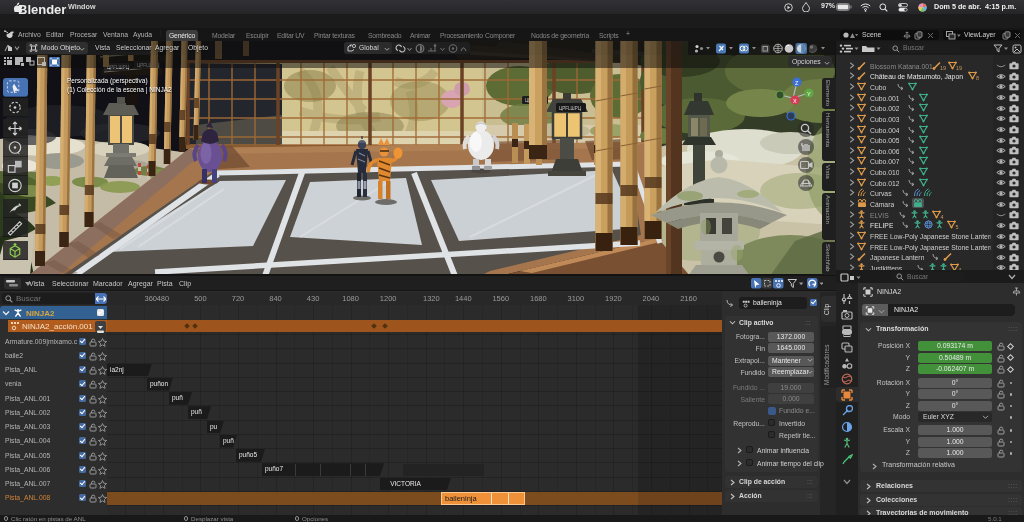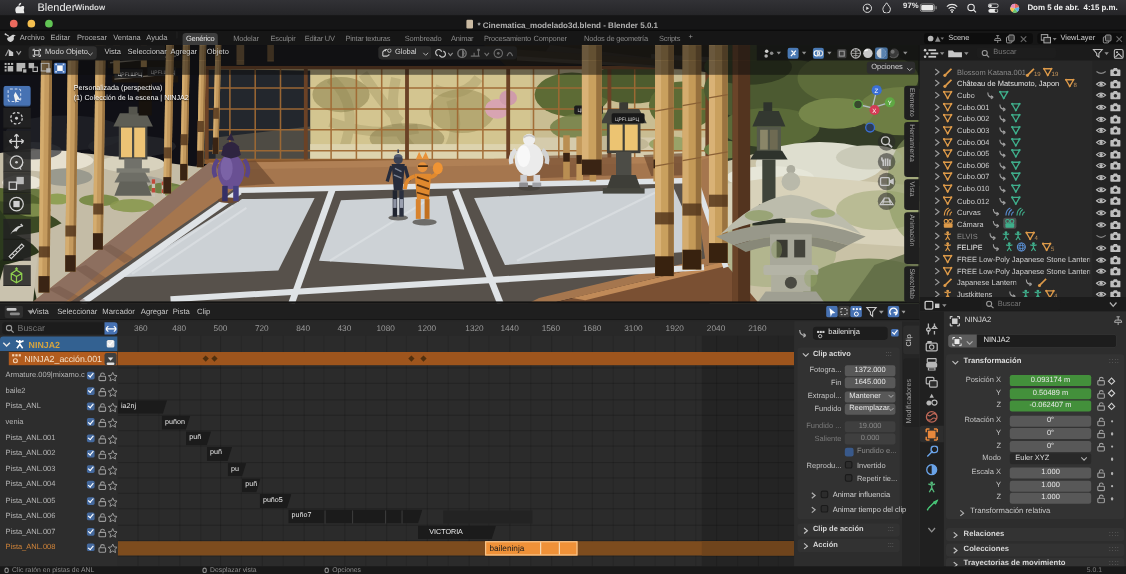--- a/index.html
+++ b/index.html
@@ -40,21 +40,21 @@
 .vtab{left:822px;width:14px;background:#1f1f1f;border-radius:3px 0 0 3px;overflow:hidden;}
 .vtab span{position:absolute;left:10px;top:2px;font-size:6.2px;color:#a8a8a8;transform:rotate(90deg);transform-origin:0 0;white-space:nowrap;}
 </style></head>
 <body>
 <div id="app">
 
   <div id="macbar" class="abs">
     <svg class="itm" style="left:13px;top:2px;" width="9" height="10" viewBox="0 0 18 20">
         <path d="M12.5 1 c0.2 1.4 -0.4 2.8 -1.2 3.8 c-0.9 1 -2.3 1.8 -3.6 1.7 c-0.2 -1.3 0.4 -2.7 1.2 -3.6 C9.8 1.9 11.3 1.1 12.5 1 z M15.8 7.1 c-1.9 -0.1 -3.5 1.1 -4.4 1.1 c-0.9 0 -2.3 -1 -3.8 -1 C5.7 7.2 3.8 8.3 2.8 10 c-2 3.5 -0.5 8.7 1.4 11.5 c1 1.4 2.1 2.9 3.6 2.9 c1.4 -0.1 2 -0.9 3.7 -0.9 c1.7 0 2.2 0.9 3.7 0.9 c1.5 0 2.5 -1.4 3.4 -2.8 c1.1 -1.6 1.5 -3.1 1.5 -3.2 c0 -0.1 -2.9 -1.1 -2.9 -4.4 c0 -2.8 2.3 -4.1 2.4 -4.2 C18.3 7.9 16.4 7.2 15.8 7.1 z" fill="#e8e8e8"></path>
       </svg>
-    <div class="itm" style="left:34px;font-weight:normal;font-size:10px;">Blender</div>
+    <div class="itm" style="left:18px;font-weight:bold;font-size:13px;">Blender</div>
     <div class="itm" style="left:68px;font-weight:bold;font-size:7.2px;color:#d8d8d8;">Window</div>
     <svg class="itm" style="left:784px;top:2.5px;" width="9" height="9" viewBox="0 0 9 9">
         <circle cx="4.5" cy="4.5" r="3.8" fill="none" stroke="#e0e0e0" stroke-width="0.9"></circle>
         <path d="M3.5 2.8 l2.6 1.7 l-2.6 1.7 z" fill="#e0e0e0"></path>
       </svg>
     <svg class="itm" style="left:802px;top:2px;" width="8" height="10" viewBox="0 0 8 10">
         <path d="M4 0.5 C5.5 3 7.5 4.5 7.5 6.5 A3.5 3.5 0 0 1 0.5 6.5 C0.5 4.5 2.5 3 4 0.5 z" fill="none" stroke="#e0e0e0" stroke-width="0.9"></path>
       </svg>
     <div class="itm" style="left:821px;font-weight:bold;color:#e8e8e8;">97%</div>
     <svg class="itm" style="left:836px;top:3px;" width="16" height="8" viewBox="0 0 16 8">
@@ -81,27 +81,20 @@
         <path d="M4.5 0.5 a4 4 0 0 1 3.9 3.1 l-3.9 0.9 z" fill="#e86a5e"></path>
         <path d="M8.4 3.6 a4 4 0 0 1 -1.5 4.2 l-2.4 -3.3 z" fill="#5ab0e8"></path>
         <path d="M6.9 7.8 a4 4 0 0 1 -4.6 0.1 l2.2 -3.4 z" fill="#6ac46a"></path>
         <path d="M2.3 7.9 a4 4 0 0 1 -1.6 -4.4 l3.8 1 z" fill="#f5c04f"></path>
         <path d="M0.7 3.5 a4 4 0 0 1 3.8 -3 l0 4 z" fill="#e88ab8"></path>
       </svg>
     <div class="itm" style="left:934px;font-weight:bold;font-size:7.2px;color:#f0f0f0;">Dom 5 de abr.</div>
     <div class="itm" style="left:985px;font-weight:bold;font-size:7.2px;color:#f0f0f0;">4:15 p.m.</div>
   </div>
 
-  <div id="titlebar" class="abs">
-    <div class="tl" style="left:9px;background:#ec6a5e;"></div>
-    <div class="tl" style="left:25px;background:#f5bf4f;"></div>
-    <div class="tl" style="left:41px;background:#61c454;"></div>
-    <div class="abs" style="left:424px;top:3.5px;width:6px;height:8px;background:#cabaa2;border-radius:1px;"></div>
-    <div class="abs" style="left:434px;top:3.5px;font-size:7.3px;font-weight:bold;color:#b2b2b2;">* Cinematica_modelado3d.blend - Blender 5.0.1</div>
-  </div>
 
   <div id="topbar" class="abs">
     <svg class="m" style="left:4px;top:2px;" width="11" height="9" viewBox="0 0 22 18">
         <path d="M11 6 C13 3 17 2 21 4 C18 5 17 7 17 8 A6.2 6.2 0 1 1 5 9 z" fill="#cfcfcf"></path>
         <circle cx="1.8" cy="2.2" r="1.8" fill="#cfcfcf"></circle>
         <path d="M2 2 L8 6" stroke="#cfcfcf" stroke-width="2"></path>
       </svg>
     <div class="m" style="left:18px;top:2.5px;">Archivo</div>
     <div class="m" style="left:46px;top:2.5px;">Editar</div>
     <div class="m" style="left:70px;top:2.5px;">Procesar</div>
@@ -1757,21 +1750,21 @@
     <svg class="abs" style="left:5px;top:19px;" width="8" height="8" viewBox="0 0 8 8">
         <circle cx="3.2" cy="3.2" r="2.4" fill="none" stroke="#9a9a9a" stroke-width="1"></circle>
         <line x1="5" y1="5" x2="7.4" y2="7.4" stroke="#9a9a9a" stroke-width="1.1"></line>
       </svg>
     <div class="abs" style="left:16px;top:18px;font-size:8px;color:#777;">Buscar</div>
     <div class="abs" style="left:95px;top:17px;width:12px;height:11px;background:#4772b3;border-radius:0 3px 3px 0;"></div>
     <svg class="abs" style="left:96px;top:20px;" width="10" height="6" viewBox="0 0 10 6">
         <path d="M0 3 h10 M0 3 l2.5 -2.5 M0 3 l2.5 2.5 M10 3 l-2.5 -2.5 M10 3 l-2.5 2.5" stroke="#fff" stroke-width="1.1" fill="none"></path>
       </svg>
     <div id="ruler" class="abs" style="left:107px;top:16px;width:615px;height:13px;background:#282828;overflow:hidden;">
-        <div style="position:absolute;left:7px;top:2px;width:28px;text-align:center;font-size:7.5px;color:#9a9a9a;">360</div>
+        <div style="position:absolute;left:22px;top:2px;width:28px;text-align:right;font-size:7.5px;color:#9a9a9a;">360</div>
         <div style="position:absolute;left:41.940000000000005px;top:2px;width:28px;text-align:center;font-size:7.5px;color:#9a9a9a;">480</div>
         <div style="position:absolute;left:79.48px;top:2px;width:28px;text-align:center;font-size:7.5px;color:#9a9a9a;">500</div>
         <div style="position:absolute;left:117.02000000000001px;top:2px;width:28px;text-align:center;font-size:7.5px;color:#9a9a9a;">720</div>
         <div style="position:absolute;left:154.56px;top:2px;width:28px;text-align:center;font-size:7.5px;color:#9a9a9a;">840</div>
         <div style="position:absolute;left:192.1px;top:2px;width:28px;text-align:center;font-size:7.5px;color:#9a9a9a;">430</div>
         <div style="position:absolute;left:229.64000000000001px;top:2px;width:28px;text-align:center;font-size:7.5px;color:#9a9a9a;">1080</div>
         <div style="position:absolute;left:267.17999999999995px;top:2px;width:28px;text-align:center;font-size:7.5px;color:#9a9a9a;">1200</div>
         <div style="position:absolute;left:304.72px;top:2px;width:28px;text-align:right;font-size:7.5px;color:#9a9a9a;">1320</div>
         <div style="position:absolute;left:342.26px;top:2px;width:28px;text-align:center;font-size:7.5px;color:#9a9a9a;">1440</div>
         <div style="position:absolute;left:379.79999999999995px;top:2px;width:28px;text-align:center;font-size:7.5px;color:#9a9a9a;">1560</div>

